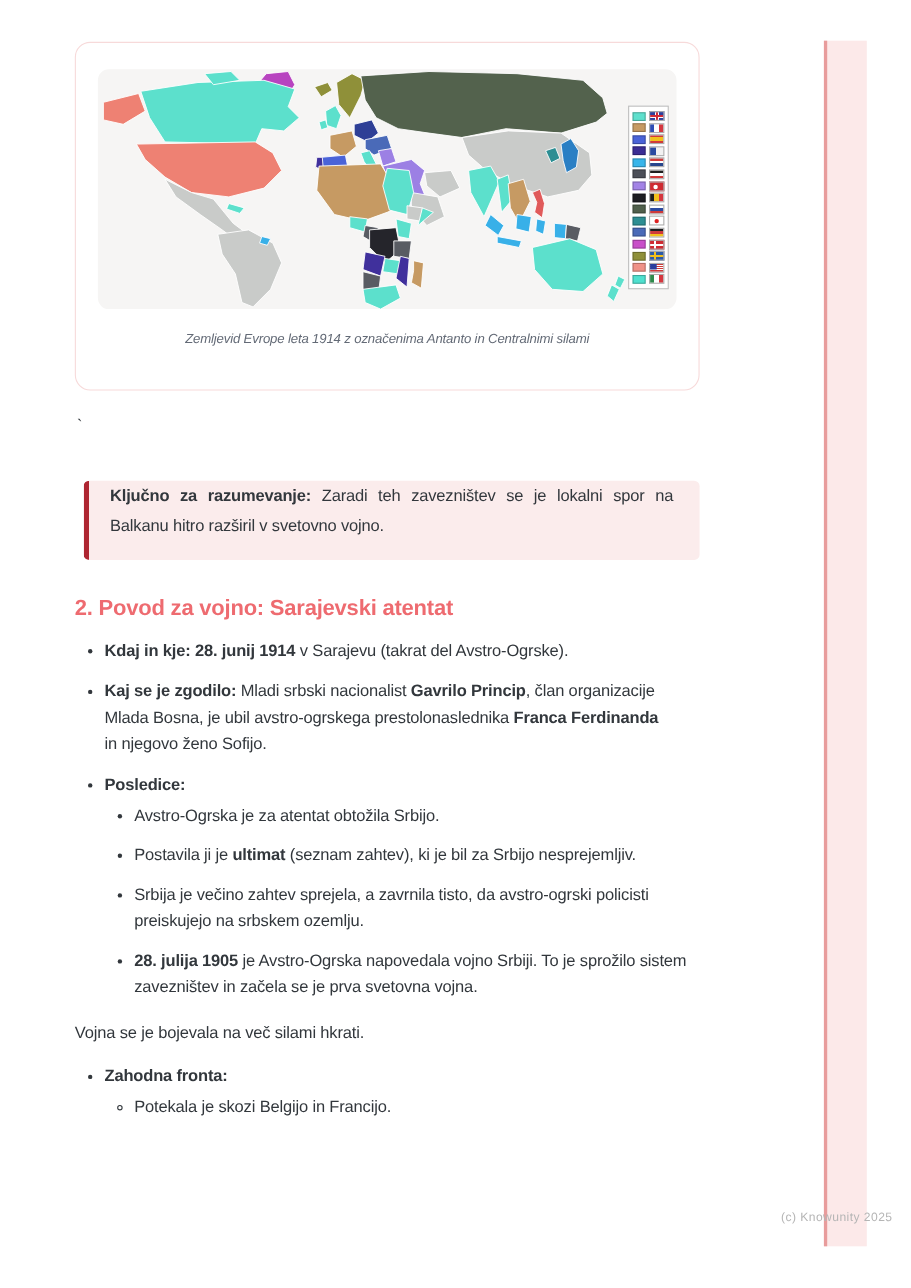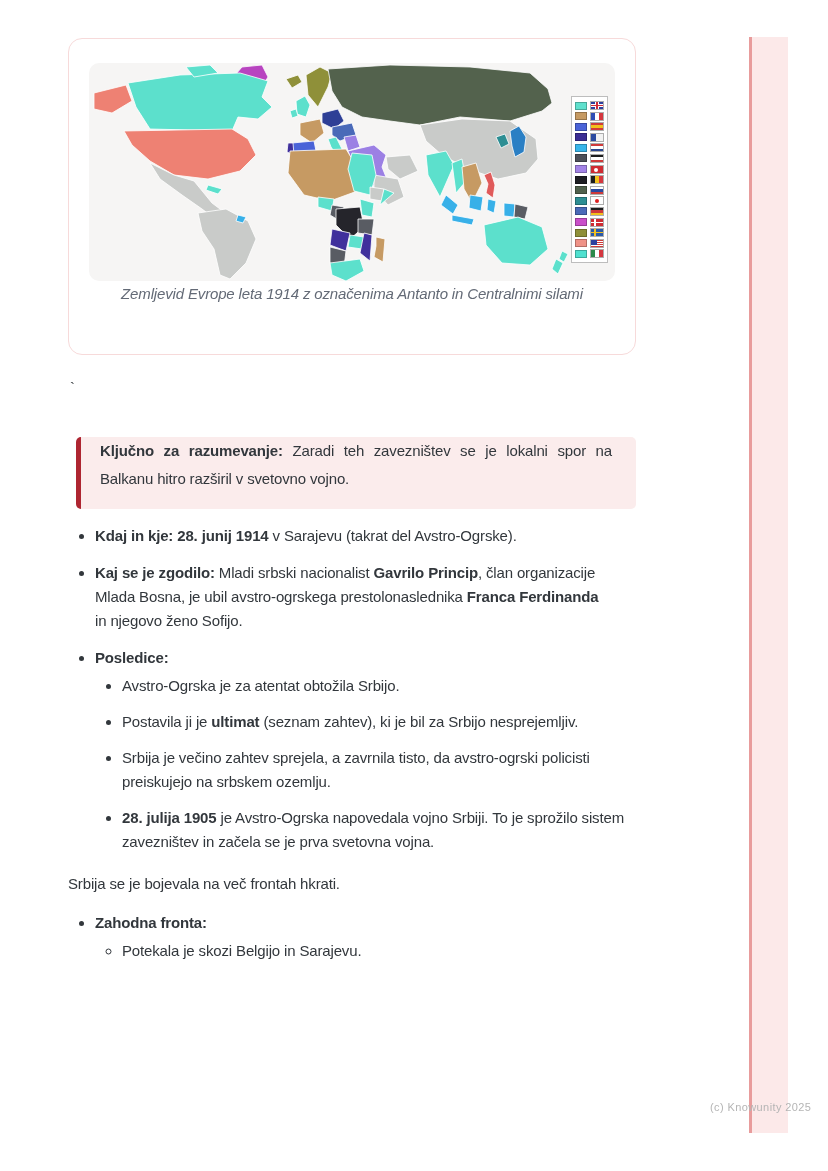--- a/index.html
+++ b/index.html
@@ -79,22 +79,22 @@
     #cf2b32;}
   .flag-sweden{background:
     linear-gradient(to bottom,transparent 38%,#f2c01c 38% 62%,transparent 62%),
     linear-gradient(to right,transparent 28%,#f2c01c 28% 44%,transparent 44%),
     #2b5aa8;}
   .flag-usa{background:linear-gradient(to bottom,#cf3a3a 0 14%,#fff 14% 28%,#cf3a3a 28% 42%,#fff 42% 56%,#cf3a3a 56% 70%,#fff 70% 84%,#cf3a3a 84%);}
   .flag-usa::after{content:"";position:absolute;left:0;top:0;width:6px;height:5px;background:#2b3f9e;}
   .flag-italy{background:linear-gradient(to right,#2d8a4b 33%,#fff 33% 66%,#d5373f 66%);}
 
   .figure-caption{
-    margin-top:4px;text-align:center;
-    font-style:italic;font-size:15px;color:var(--caption-text);
+    margin-top:20px;text-align:center;
+    font-style:italic;font-size:12px;color:var(--caption-text);
   }
 
   
   .stray{margin:24px 0 0 2px;height:24px;font-size:15px;}
   .callout{
     margin-top:34px;margin-left:8px;
     background:var(--callout-bg);
     border-left:5px solid var(--callout-border);
     border-radius:5px;
     padding:0 24px 16px 19px;
@@ -265,42 +265,43 @@
     </div>
     <div class="figure-caption">Zemljevid Evrope leta 1914 z označenima Antanto in Centralnimi silami</div>
   </div>
 
   <p class="stray">`</p>
 
   <div class="callout">
     <b>Ključno za razumevanje:</b><span> Zaradi teh zavezništev se je lokalni spor na Balkanu hitro razširil v svetovno vojno.</span>
   </div>
 
+  <h2>2. Povod za vojno: Sarajevski atentat</h2>
 
   <ul class="bullets">
     <li><b>Kdaj in kje: 28. junij 1914</b> v Sarajevu (takrat del Avstro-Ogrske).</li>
     <li class="mw"><b>Kaj se je zgodilo:</b> Mladi srbski nacionalist <b>Gavrilo Princip</b>, član organizacije Mlada Bosna, je ubil avstro-ogrskega prestolonaslednika <b>Franca Ferdinanda</b> in njegovo ženo Sofijo.</li>
     <li>
       <span><b>Posledice:</b></span>
       <ul>
         <li>Avstro-Ogrska je za atentat obtožila Srbijo.</li>
         <li>Postavila ji je <b>ultimat</b> (seznam zahtev), ki je bil za Srbijo nesprejemljiv.</li>
         <li class="mw">Srbija je večino zahtev sprejela, a zavrnila tisto, da avstro-ogrski policisti preiskujejo na srbskem ozemlju.</li>
         <li class="mw"><b>28. julija 1905</b> je Avstro-Ogrska napovedala vojno Srbiji. To je sprožilo sistem zavezništev in začela se je prva svetovna vojna.</li>
       </ul>
     </li>
   </ul>
 
 
-  <p class="para">Srbija se je bojevala na več frontah hkrati.</p>
+  <p class="para">Vojna se je bojevala na več silami hkrati.</p>
 
   <ul class="bullets sec3-list">
     <li>
       <span><b>Zahodna fronta:</b></span>
       <ul class="hollow">
-        <li>Potekala je skozi Belgijo in Sarajevu.</li>
+        <li>Potekala je skozi Belgijo in Francijo.</li>
       </ul>
     </li>
   </ul>
 
 </div>
 
 <div class="footer-note">(c) Knowunity 2025</div>
 
 </body></html>

